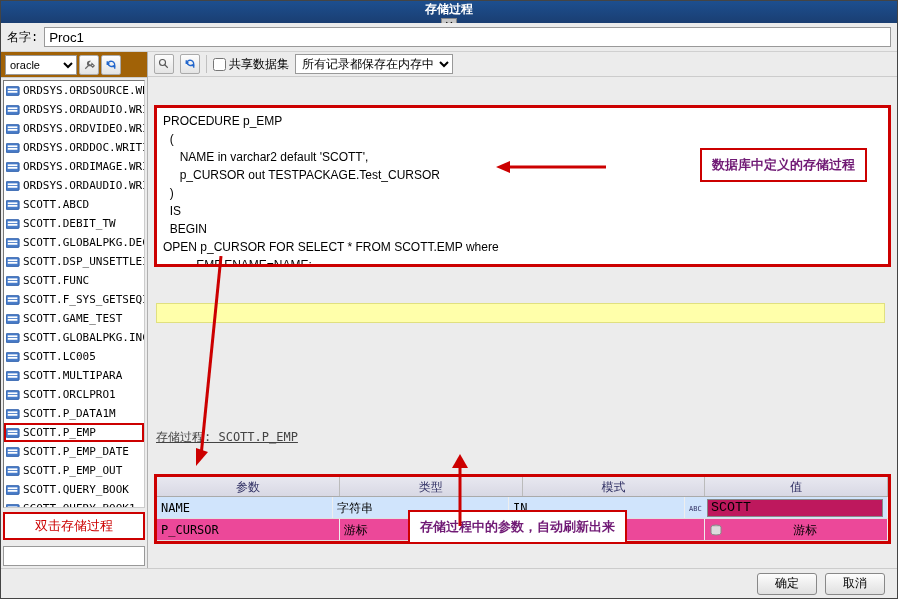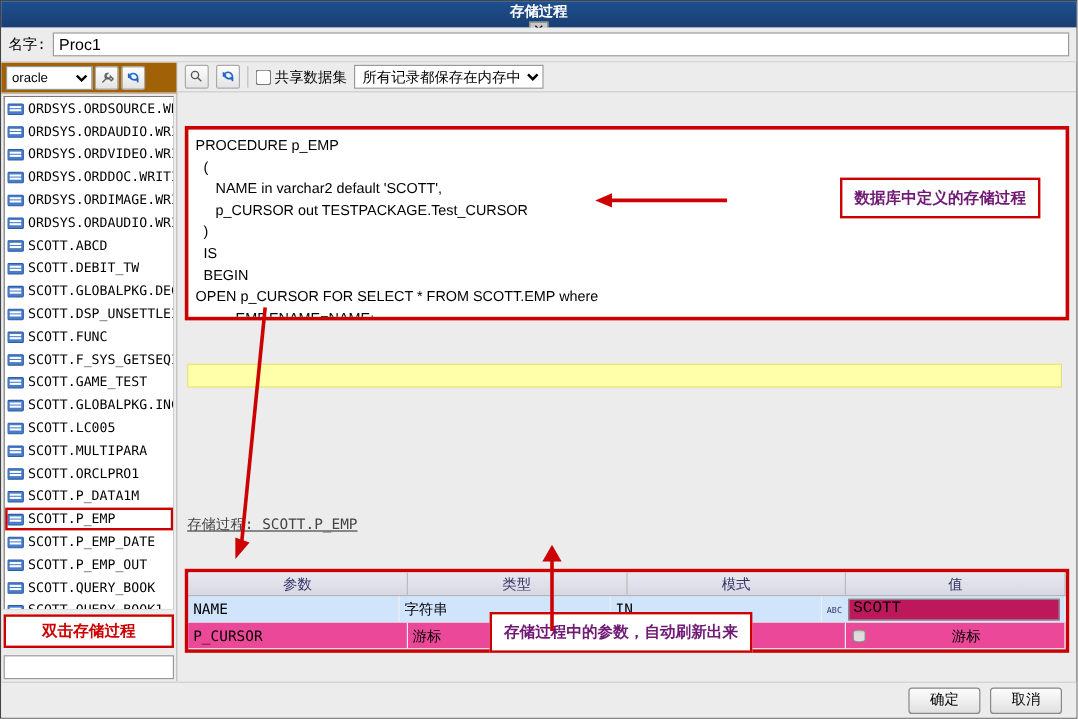--- a/index.html
+++ b/index.html
@@ -14,21 +14,21 @@
 .main { flex: 1; display: flex; overflow: hidden; }
 .left-pane { width: 147px; display: flex; flex-direction: column; border-right: 1px solid #b0b0b0; background: #ececec; }
 .left-toolbar { height: 26px; display: flex; align-items: center; padding: 2px 4px; gap: 2px; background: #a16207; border-bottom: 1px solid #ccc; }
 .db-select { width: 72px; height: 20px; border: 1px solid #999; background: #fff; font-size: 11px; }
 .tb-btn { width: 20px; height: 20px; border: 1px solid #aaa; background: linear-gradient(#fdfdfd,#e4e4e4); display: flex; align-items: center; justify-content: center; cursor: pointer; border-radius: 2px; }
 .tb-btn svg { width: 12px; height: 12px; }
 .proc-list { flex: 1; overflow-y: auto; background: #fff; border: 1px inset #ccc; margin: 2px 2px 0 2px; }
 .proc-item { height: 19px; display: flex; align-items: center; padding: 0 2px; gap: 3px; font-family: monospace; font-size: 11px; white-space: nowrap; overflow: hidden; cursor: pointer; }
 .proc-item.selected { outline: 2px solid #cc0000; outline-offset: -2px; }
 .proc-icon { width: 14px; height: 12px; flex-shrink: 0; }
-.left-annot { border: 2px solid #cc0000; color: #cc0000; font-weight: bold; text-align: center; padding: 3px 4px; margin: 4px 2px; font-size: 13px; background: #fff; }
+.left-annot { border: 2px solid #cc0000; color: #cc0000; font-weight: normal; text-align: center; padding: 3px 4px; margin: 4px 2px; font-size: 13px; background: #fff; }
 .search-box { margin: 2px; height: 20px; border: 1px solid #999; background: #fff; }
 .right-pane { flex: 1; display: flex; flex-direction: column; overflow: hidden; background: #ececec; position: relative; gap: 24px; }
 .right-toolbar { height: 26px; display: flex; align-items: center; padding: 2px 6px; gap: 6px; background: #ececec; border-bottom: 1px solid #ccc; }
 .sep { width: 1px; height: 18px; background: #c0c0c0; }
 .checkbox-wrap { display: flex; align-items: center; gap: 3px; }
 .mem-select { height: 20px; border: 1px solid #999; background: #fff; font-size: 12px; padding: 0 2px; }
 .code-area { margin: 4px 6px; border: 3px solid #cc0000; background: #fff; padding: 4px 6px; font-family: Liberation Sans, sans-serif; font-size: 12px; white-space: pre; line-height: 1.5; height: 166px; overflow: hidden; }
 .yellow-bar { margin: 8px 12px 2px 8px; height: 20px; background: #ffffaa; border: 1px solid #e0e080; }
 .annot-red-box { position: absolute; border: 2px solid #cc0000; color: #701a75; font-weight: bold; padding: 6px 10px; background: #fff; font-size: 13px; }
 .arrow { position: absolute; pointer-events: none; }

